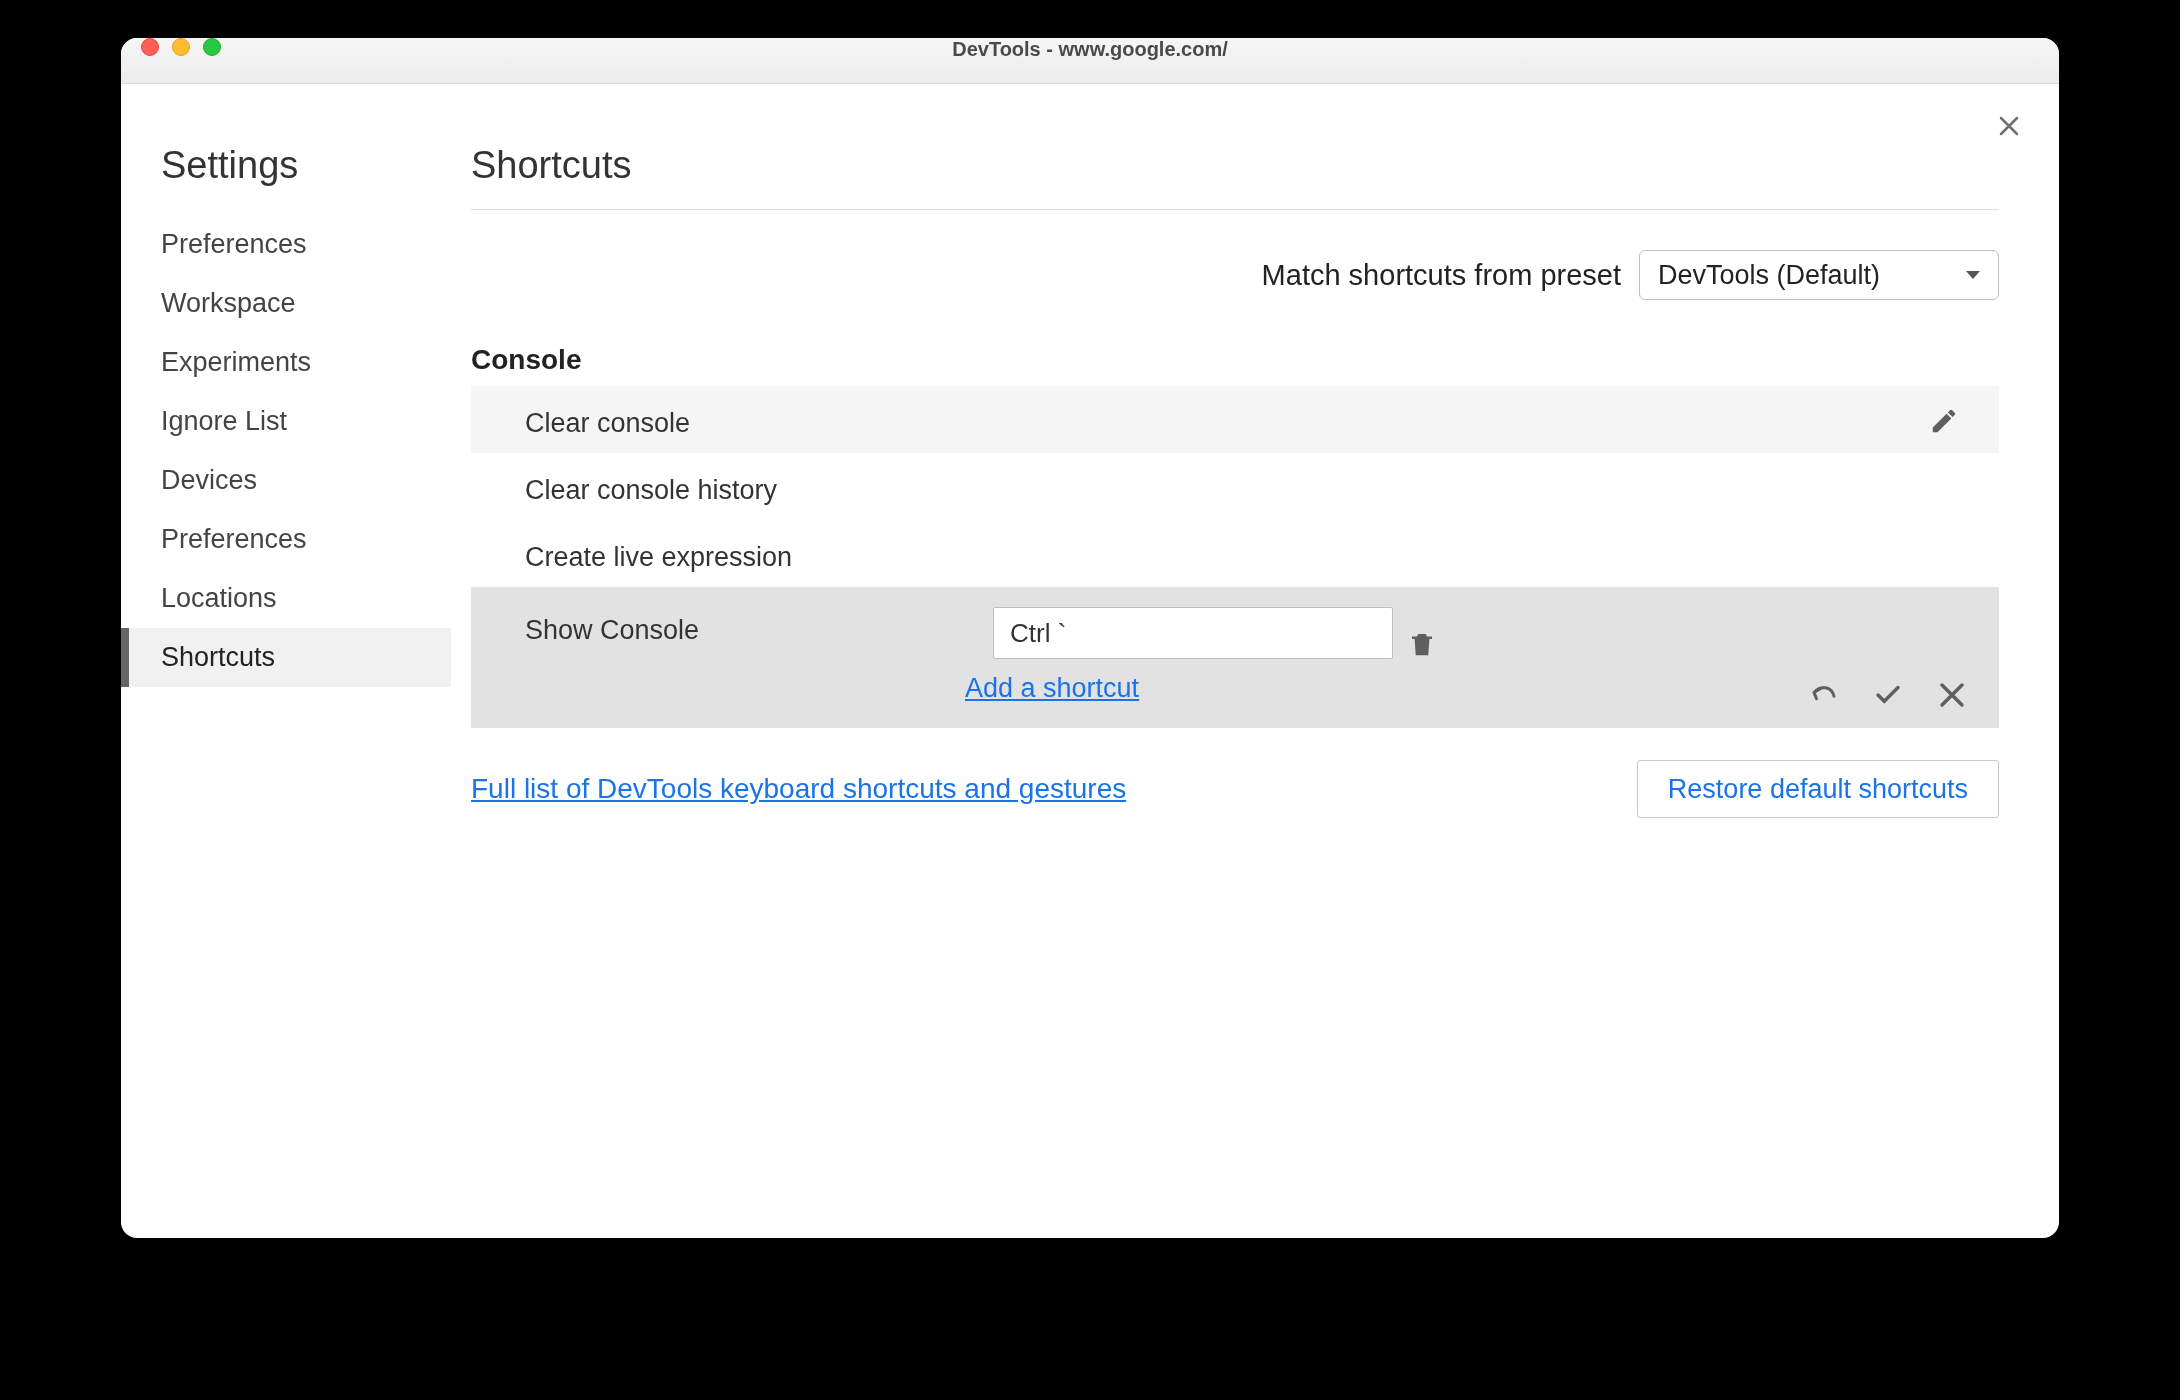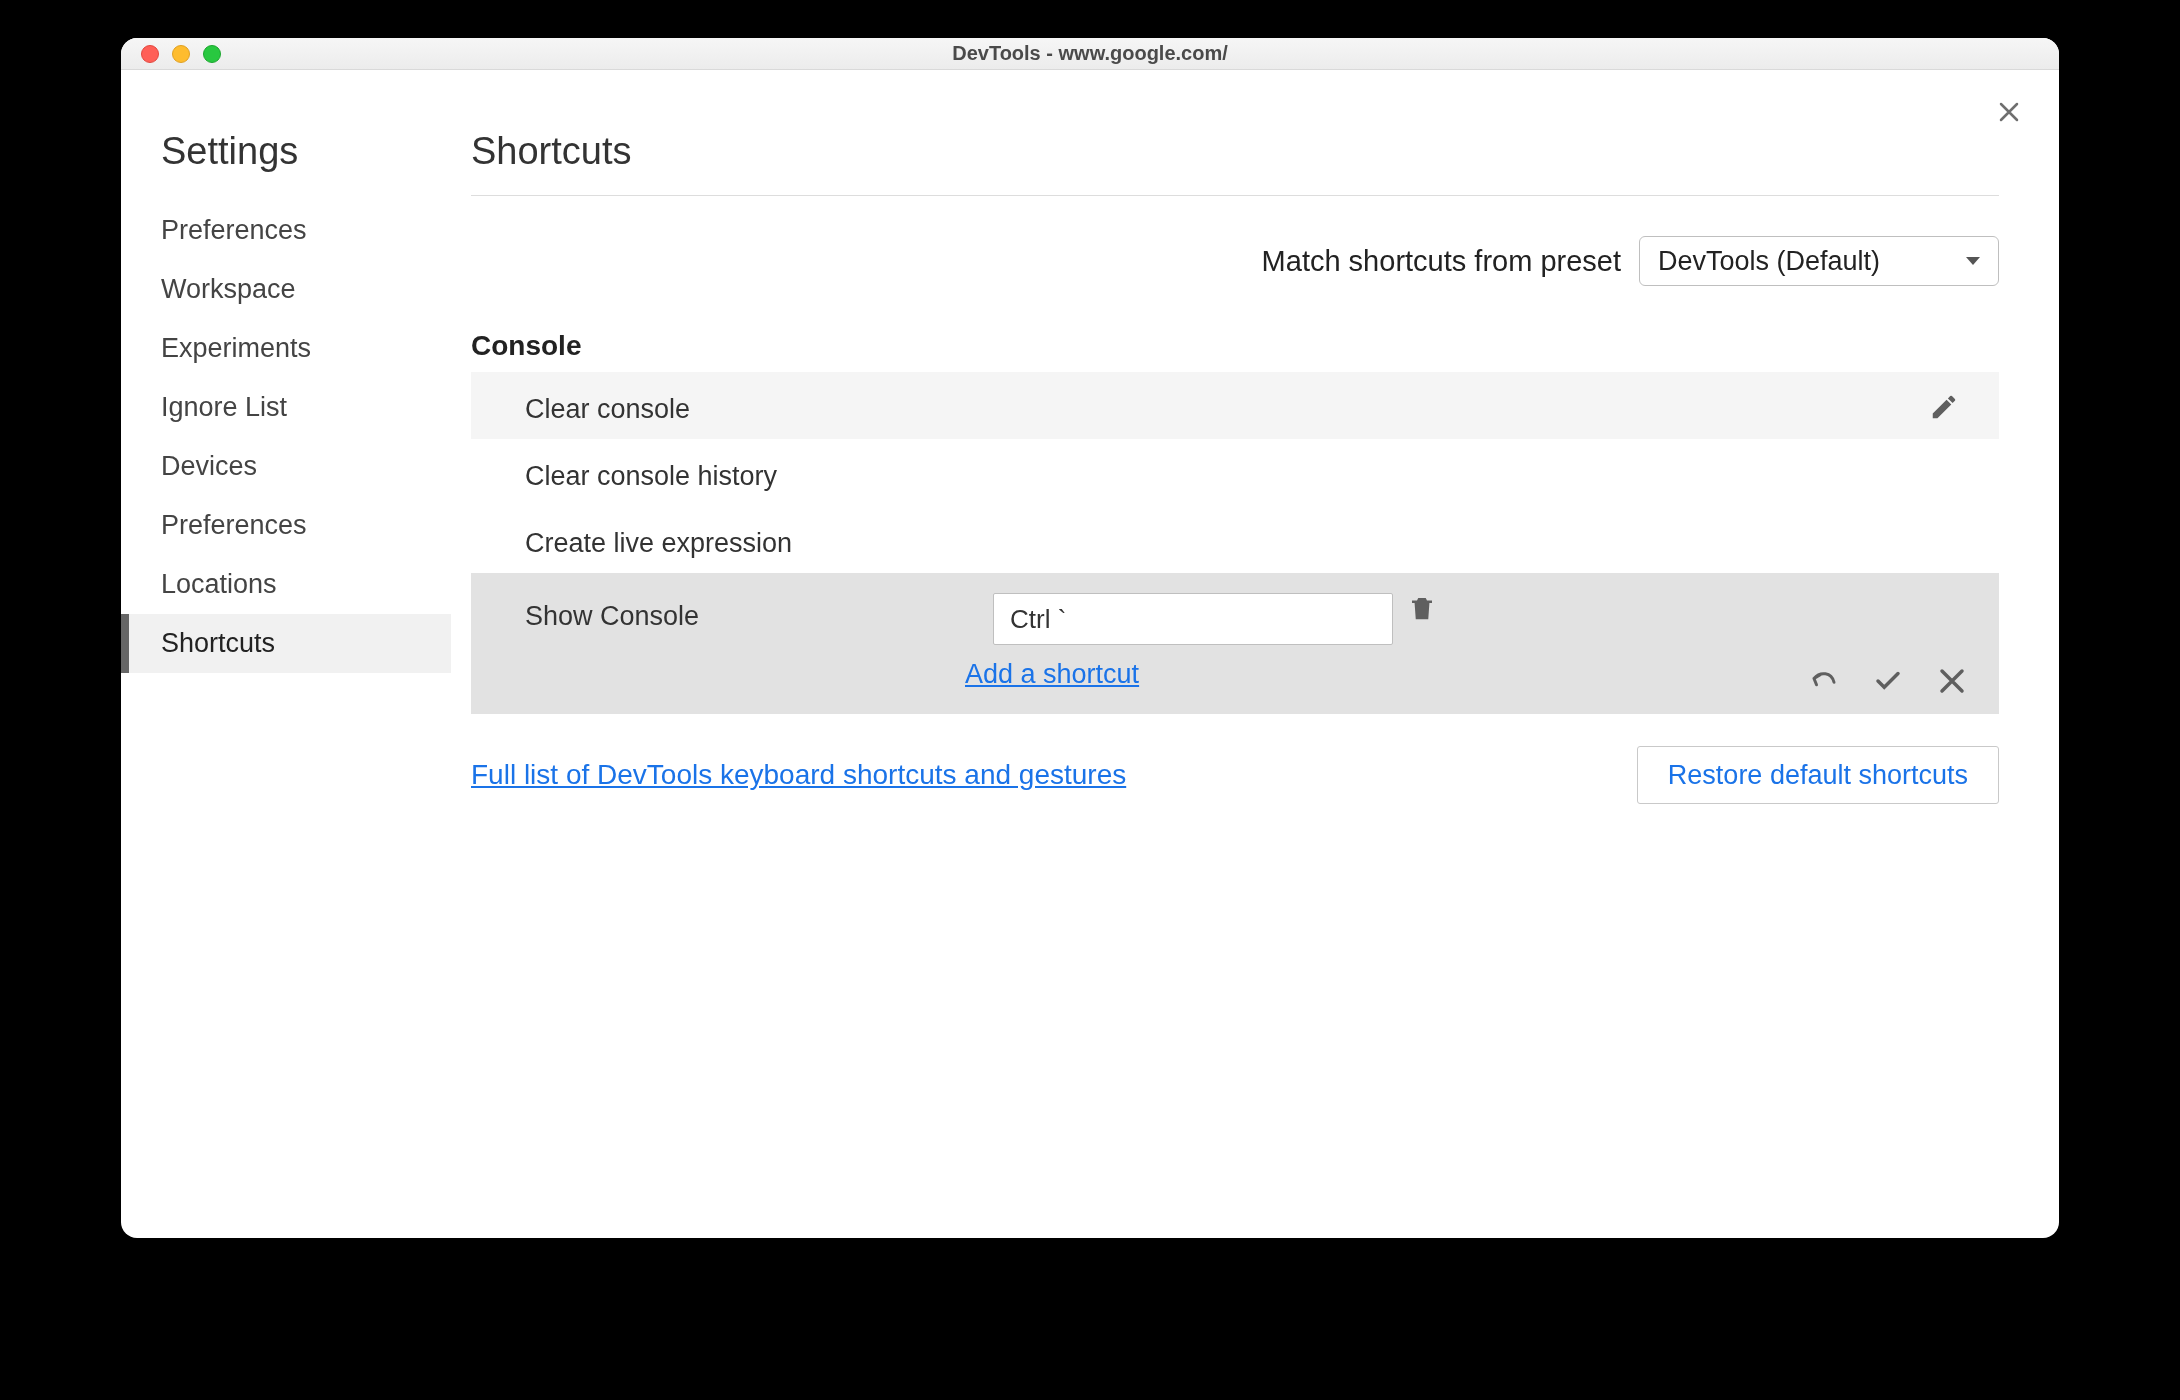--- a/index.html
+++ b/index.html
@@ -18,25 +18,24 @@
   height: 1200px;
   background: #fff;
   border-radius: 16px;
   box-shadow: 0 24px 60px rgba(0,0,0,0.6);
   overflow: hidden;
   display: flex;
   flex-direction: column;
   position: relative;
 }
 .titlebar {
-  height: 32px;
+  height: 46px;
   background: linear-gradient(#f6f6f6, #ececec);
   border-bottom: 1px solid #d9d9d9;
   display: flex;
-  align-items: center;
   position: relative;
 }
 .traffic-lights {
   display: flex;
   gap: 13px;
   margin-left: 20px;
 }
 .light { width: 18px; height: 18px; border-radius: 50%; }
 .light.red { background: #ff5f57; border: 1px solid #e1483f; }
 .light.yellow { background: #febc2e; border: 1px solid #dfa023; }
@@ -182,21 +181,21 @@
   padding-top: 6px;
 }
 .icon-btn { cursor: pointer; color: #5f5f5f; display: inline-flex; }
 .icon-btn svg { width: 30px; height: 30px; }
 .edit-body {
   flex: 0 0 500px;
   display: flex;
   flex-direction: column;
   gap: 14px;
 }
-.edit-line { display: flex; align-items: flex-start; gap: 14px; padding-left: 28px; }
+.edit-line { display: flex; align-items: flex-end; gap: 14px; padding-left: 28px; }
 .key-input {
   height: 52px;
   width: 400px;
   padding: 0 16px;
   font-size: 26px;
   border: 1px solid #bfbfbf;
   border-radius: 2px;
   background: #fff;
   color: #333;
 }

